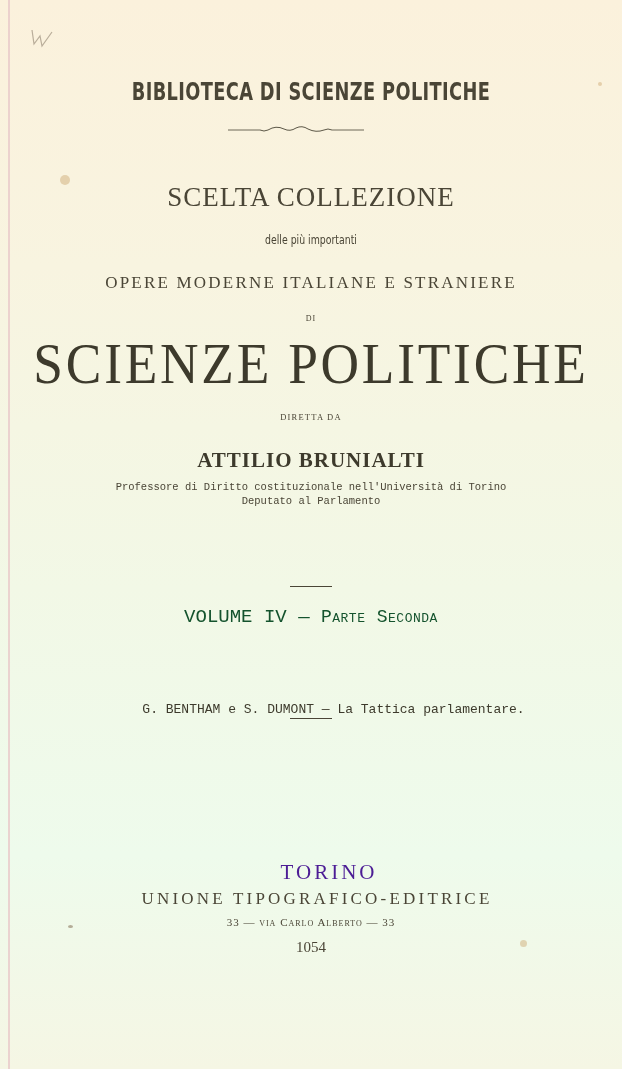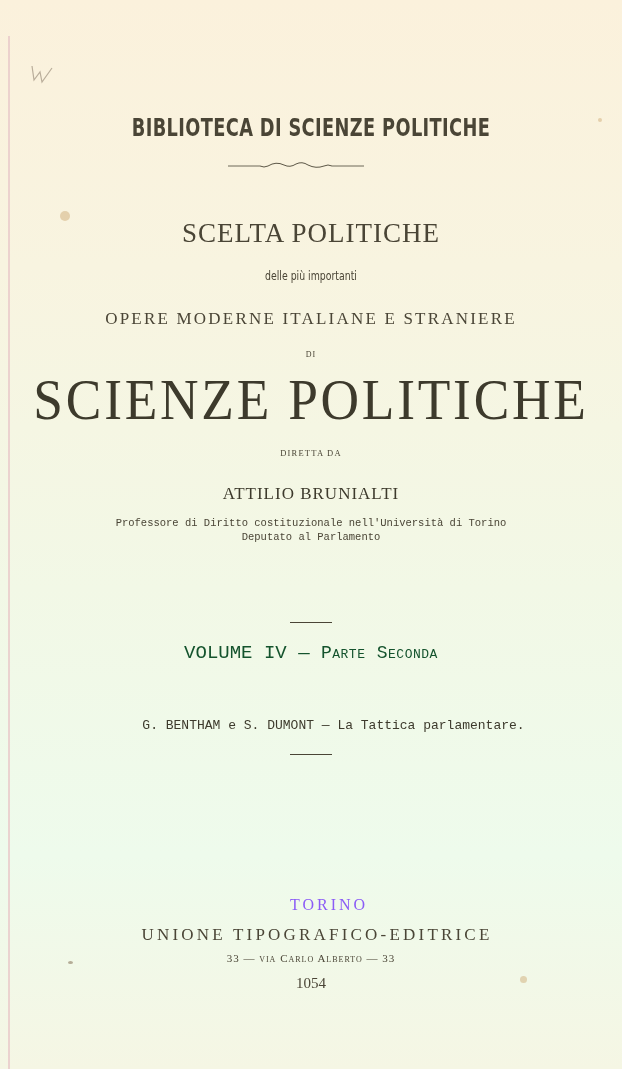--- a/index.html
+++ b/index.html
@@ -3,21 +3,21 @@
 <meta charset="utf-8">
 <style>
   html, body { margin: 0; padding: 0; }
   body {
     width: 622px; height: 1069px; overflow: hidden;
     background: linear-gradient(180deg, #fbf1dc 0%, #f8f4e0 25%, #f2f8e6 55%, #eefbec 80%, #f5f6e4 100%);
     position: relative;
     color: #3e3a2e;
     font-family: "Liberation Serif", "DejaVu Serif", serif;
   }
-  .page { position: absolute; inset: 0; margin-top: 36px; }
+  .page { position: absolute; inset: 0; }
   .edge-line {
     position: absolute; left: 8px; top: 0; bottom: 0; width: 2px;
     background: #e9c9c9; opacity: 0.8;
   }
   .pencil-mark { position: absolute; left: 26px; top: 22px; width: 40px; height: 40px; }
   .c { position: absolute; left: 0; right: 0; text-align: center; white-space: nowrap; }
 
   .series-title {
     top: 78px; font-family: "DejaVu Sans", sans-serif; font-weight: bold;
     font-size: 24px; letter-spacing: 0.5px; transform: scaleX(0.74); color: #4a4536;
@@ -25,39 +25,39 @@
   .ornament { position: absolute; left: 228px; top: 124px; width: 136px; height: 12px; }
   .subtitle { top: 182px; font-size: 27px; letter-spacing: 1px; color: #4a4536; }
   .small-cond {
     top: 232px; font-family: "DejaVu Sans", sans-serif; font-size: 13px;
     transform: scaleX(0.72); color: #4a4536;
   }
   .opere { top: 273px; font-size: 17px; letter-spacing: 2.2px; color: #4a4536; }
   .di { top: 314px; font-size: 8px; letter-spacing: 1px; color: #4a4536; }
   .main-title { top: 330px; font-size: 58px; letter-spacing: 3px; transform: scaleX(0.92); color: #3d3a2c; }
   .diretta { top: 412px; font-size: 8.5px; letter-spacing: 1.2px; color: #4a4536; }
-  .editor-name { top: 448px; font-size: 17px; font-weight: normal; letter-spacing: 1px; color: #3d3a2c; }
+  .editor-name { top: 448px; font-size: 21px; font-weight: bold; letter-spacing: 1px; color: #3d3a2c; }
   .editor-line {
     font-family: "Liberation Mono", "DejaVu Sans Mono", monospace;
     font-size: 10.5px; color: #4a4536;
   }
   .editor-line-1 { top: 481px; }
   .editor-line-2 { top: 495px; }
   .rule { position: absolute; height: 1px; background: #4a4536; }
   .rule-1 { left: 290px; width: 42px; top: 586px; }
   .rule-2 { left: 290px; width: 42px; top: 718px; }
   .volume { top: 606px; font-size: 19px; color: #14532d; font-family: Liberation Mono, monospace; }
   .volume .sc { font-variant: small-caps; font-size: 18px; letter-spacing: 0.5px; }
   .work {
     font-family: "Liberation Mono", "DejaVu Sans Mono", monospace;
     font-size: 13px; color: #3d3a2c;
   }
   .work-1 { top: 652px; }
-  .work-2 { top: 682px; padding-left: 45px; }
-  .city { top: 860px; font-size: 16px; letter-spacing: 3px; color: #8b5cf6; padding-left: 36px; }
+  .work-2 { top: 702px; padding-left: 45px; }
+  .city { top: 860px; font-size: 21px; letter-spacing: 3px; color: #4c1d95; padding-left: 36px; }
   .publisher { top: 889px; font-size: 17px; letter-spacing: 3.2px; color: #4a4536; padding-left: 12px; }
   .address { top: 916px; font-size: 11px; font-variant: small-caps; letter-spacing: 1px; color: #4a4536; }
   .year { top: 939px; font-size: 15px; color: #4a4536; }
   .speck { position: absolute; border-radius: 50%; background: #cfae7a; opacity: 0.5; }
 </style>
 </head>
 <body>
 
 <div class="page">
   <div class="edge-line"></div>
@@ -70,21 +70,21 @@
   <div class="speck" style="left:598px;top:82px;width:4px;height:4px"></div>
 
   <div class="c series-title">BIBLIOTECA DI SCIENZE POLITICHE</div>
 
   <svg class="ornament" viewBox="0 0 136 12">
     <line x1="0" y1="6" x2="32" y2="6" stroke="#4a4536" stroke-width="0.8"></line>
     <path d="M32 6 Q36 8 40 6 Q48 1 56 5 Q62 8 68 4 Q74 1 80 5 Q88 9 96 6 Q100 4 104 6" fill="none" stroke="#4a4536" stroke-width="0.9"></path>
     <line x1="104" y1="6" x2="136" y2="6" stroke="#4a4536" stroke-width="0.8"></line>
   </svg>
 
-  <div class="c subtitle">SCELTA POLITICHE</div>
+  <div class="c subtitle">SCELTA COLLEZIONE</div>
   <div class="c small-cond">delle più importanti</div>
   <div class="c di">DI</div>
   <div class="c opere">OPERE MODERNE ITALIANE E STRANIERE</div>
   <div class="c main-title">SCIENZE POLITICHE</div>
 
   <div class="c diretta">DIRETTA DA</div>
   <div class="c editor-name">ATTILIO BRUNIALTI</div>
   <div class="c editor-line editor-line-1">Professore di Diritto costituzionale nell'Università di Torino</div>
   <div class="c editor-line editor-line-2">Deputato al Parlamento</div>
 

